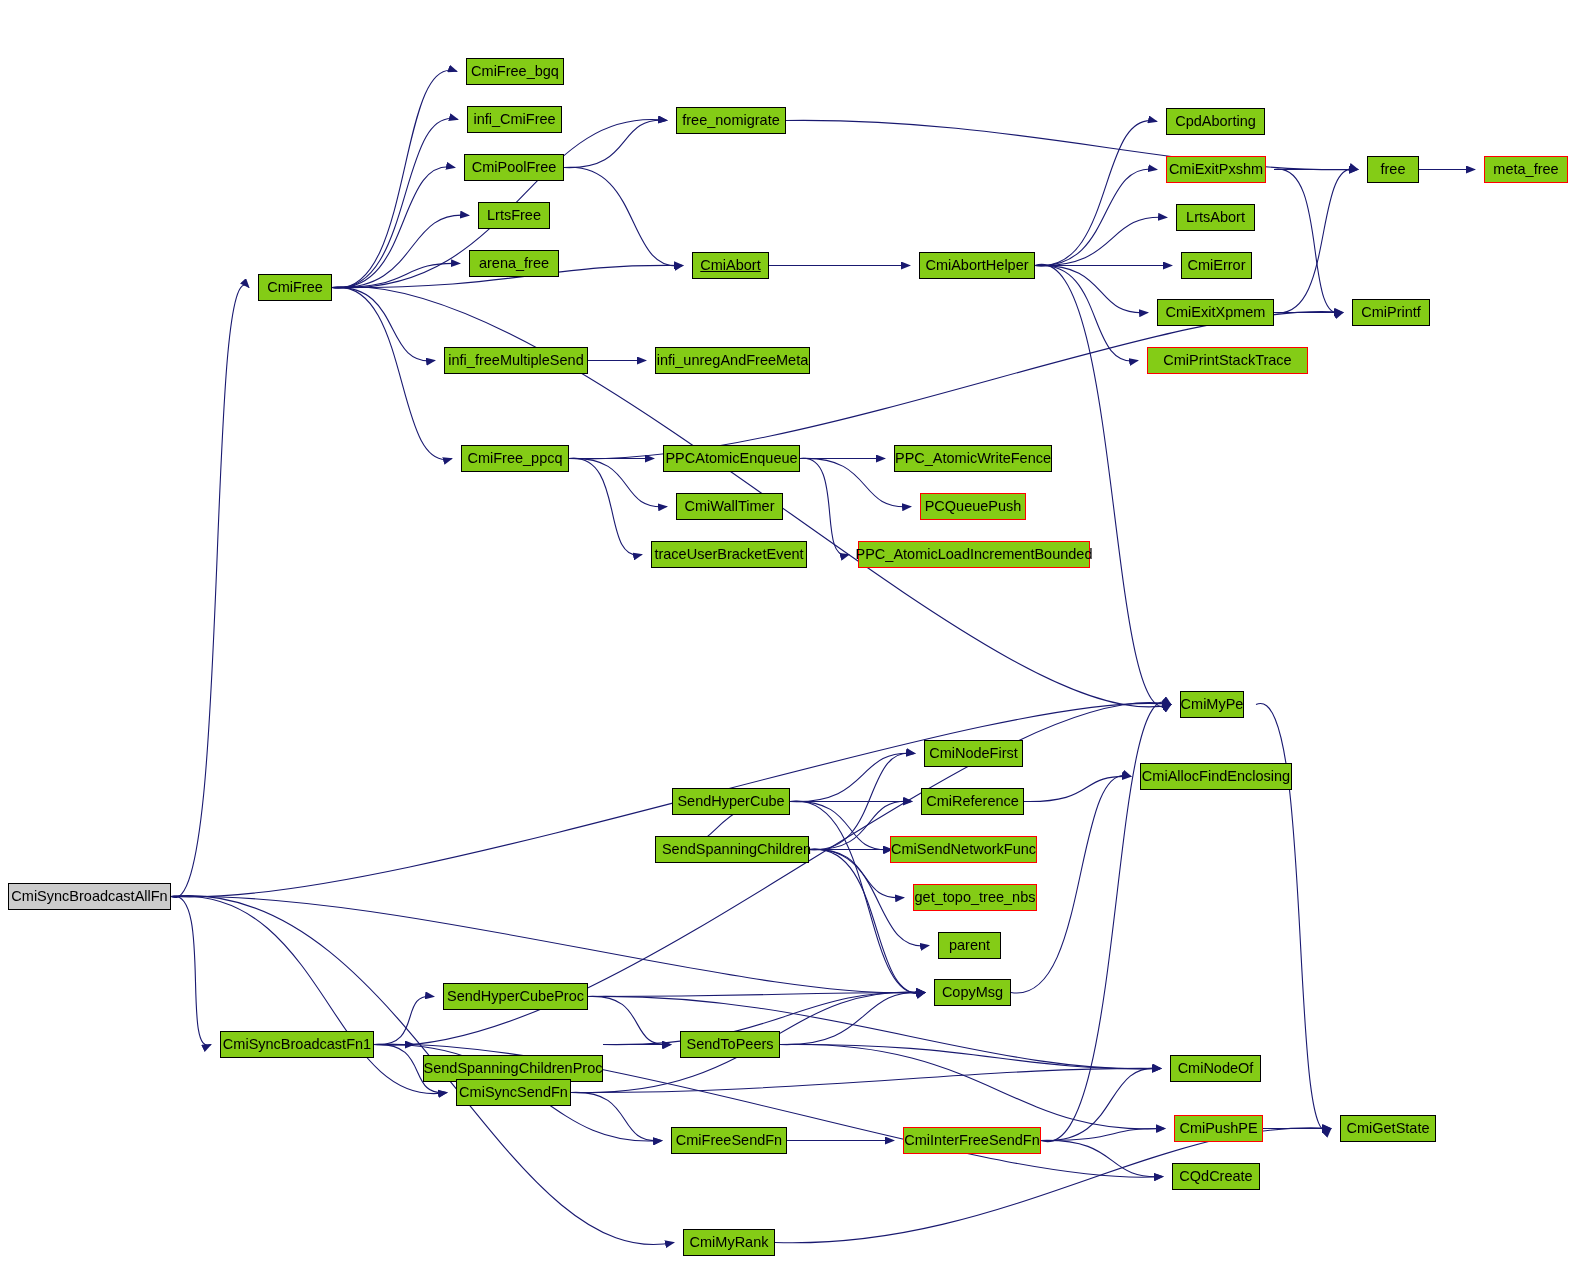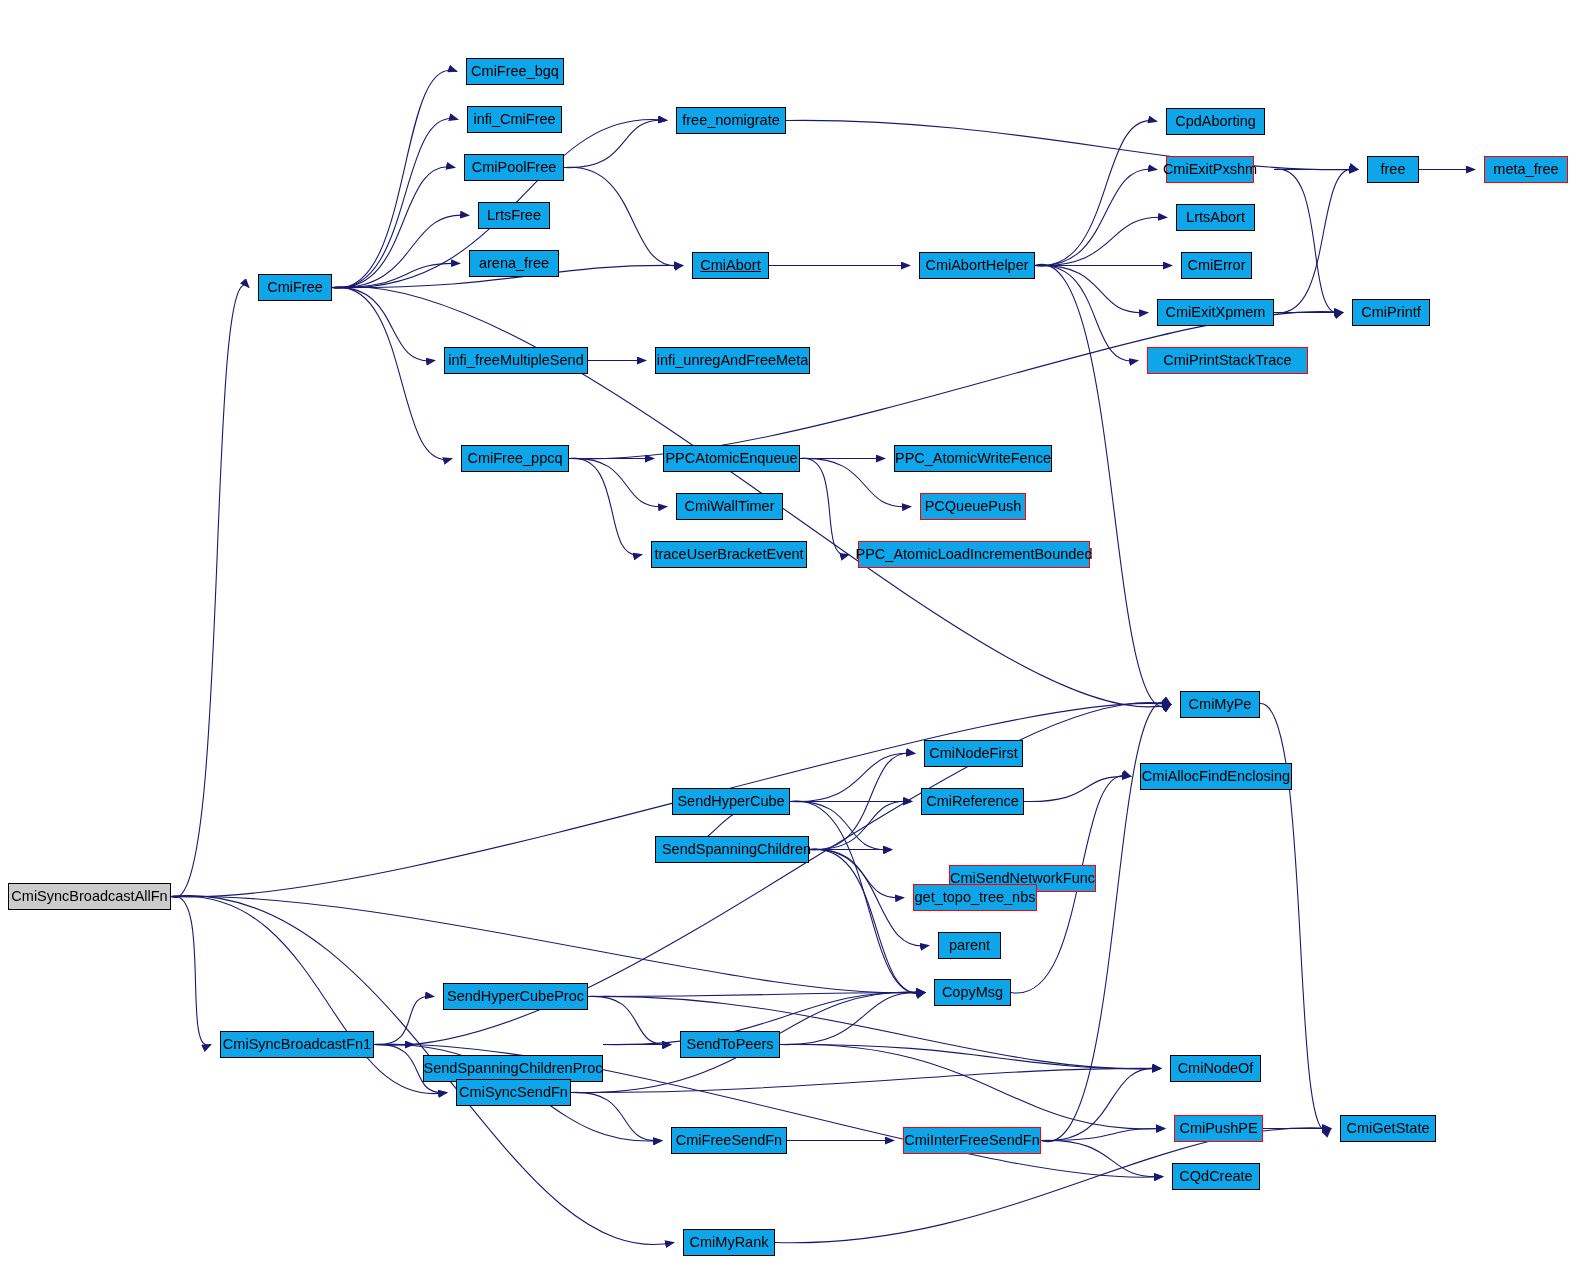--- a/index.html
+++ b/index.html
@@ -1,19 +1,19 @@
 <!DOCTYPE html>
 <html><head>
 <meta charset="utf-8">
 <style>
   html,body{margin:0;padding:0;background:#ffffff;}
   #canvas{position:relative;width:1576px;height:1277px;background:#ffffff;
           font-family:"Liberation Sans","DejaVu Sans",sans-serif;overflow:hidden;}
   svg.edges{position:absolute;left:0;top:0;width:1576px;height:1277px;pointer-events:none;}
-  .node{position:absolute;box-sizing:border-box;border:1px solid #000000;background:#0ea5e9;
+  .node{position:absolute;box-sizing:border-box;border:1px solid #000000;background:#84cc16;
         color:#000000;font-size:14.5px;line-height:1;display:flex;align-items:center;
         justify-content:center;white-space:nowrap;padding:0 7px;height:27px;}
   .node.red{border-color:#ff0000;}
   .node.current{background:#cccccc;border-color:#000000;}
 </style>
 </head>
 <body>
 
 <div id="canvas">
   <svg class="edges" viewBox="0 0 1576 1277">
@@ -109,42 +109,42 @@
       <div class="node" style="left: 464px; top: 154px; width: 100px;">CmiPoolFree</div>
       <div class="node" style="left: 478px; top: 202px; width: 72px;">LrtsFree</div>
       <div class="node" style="left: 469px; top: 250px; width: 90px;">arena_free</div>
       <div class="node" style="left: 258px; top: 274px; width: 74px;">CmiFree</div>
       <div class="node" style="left: 444px; top: 347px; width: 144px;">infi_freeMultipleSend</div>
       <div class="node" style="left: 655px; top: 347px; width: 155px;">infi_unregAndFreeMeta</div>
       <div class="node" style="left: 676px; top: 107px; width: 110px;">free_nomigrate</div>
       <div class="node" style="left: 692px; top: 252px; width: 77px; text-decoration: underline;">CmiAbort</div>
       <div class="node" style="left: 919px; top: 252px; width: 116px;">CmiAbortHelper</div>
       <div class="node" style="left: 1166px; top: 108px; width: 99px;">CpdAborting</div>
-      <div class="node red" style="left: 1166px; top: 156px; width: 88px;">CmiExitPxshm</div>
+      <div class="node red" style="left: 1166px; top: 156px; width: 100px;">CmiExitPxshm</div>
       <div class="node" style="left: 1176px; top: 204px; width: 79px;">LrtsAbort</div>
       <div class="node" style="left: 1181px; top: 252px; width: 71px;">CmiError</div>
       <div class="node" style="left: 1157px; top: 299px; width: 117px;">CmiExitXpmem</div>
       <div class="node red" style="left: 1147px; top: 347px; width: 161px;">CmiPrintStackTrace</div>
       <div class="node" style="left: 1367px; top: 156px; width: 52px;">free</div>
       <div class="node red" style="left: 1484px; top: 156px; width: 84px; text-align: right;">meta_free</div>
       <div class="node" style="left: 1352px; top: 299px; width: 78px;">CmiPrintf</div>
       <div class="node" style="left: 461px; top: 445px; width: 108px;">CmiFree_ppcq</div>
       <div class="node" style="left: 663px; top: 445px; width: 137px;">PPCAtomicEnqueue</div>
       <div class="node" style="left: 894px; top: 445px; width: 158px;">PPC_AtomicWriteFence</div>
       <div class="node" style="left: 676px; top: 493px; width: 107px;">CmiWallTimer</div>
       <div class="node red" style="left: 920px; top: 493px; width: 106px;">PCQueuePush</div>
       <div class="node" style="left: 651px; top: 541px; width: 156px;">traceUserBracketEvent</div>
       <div class="node red" style="left: 858px; top: 541px; width: 232px;">PPC_AtomicLoadIncrementBounded</div>
-      <div class="node" style="left: 1180px; top: 691px; width: 80px;">CmiMyPe</div>
+      <div class="node" style="left: 1180px; top: 691px; width: 64px;">CmiMyPe</div>
       <div class="node" style="left: 924px; top: 740px; width: 99px;">CmiNodeFirst</div>
       <div class="node" style="left: 1140px; top: 763px; width: 152px;">CmiAllocFindEnclosing</div>
       <div class="node" style="left: 672px; top: 788px; width: 118px;">SendHyperCube</div>
       <div class="node" style="left: 921px; top: 788px; width: 103px;">CmiReference</div>
       <div class="node" style="left: 655px; top: 836px; width: 154px; padding-left: 16px;">SendSpanningChildren</div>
-      <div class="node red" style="left: 949px; top: 836px; width: 147px; margin-top: 29px;">CmiSendNetworkFunc</div>
+      <div class="node red" style="left: 890px; top: 836px; width: 147px;">CmiSendNetworkFunc</div>
       <div class="node red" style="left: 913px; top: 884px; width: 124px;">get_topo_tree_nbs</div>
       <div class="node current" style="left: 8px; top: 883px; width: 163px;">CmiSyncBroadcastAllFn</div>
       <div class="node" style="left: 938px; top: 932px; width: 63px;">parent</div>
       <div class="node" style="left: 934px; top: 979px; width: 77px;">CopyMsg</div>
       <div class="node" style="left: 443px; top: 983px; width: 145px;">SendHyperCubeProc</div>
       <div class="node" style="left: 220px; top: 1031px; width: 154px;">CmiSyncBroadcastFn1</div>
       <div class="node" style="left: 423px; top: 1031px; width: 180px; margin-top: 24px;">SendSpanningChildrenProc</div>
       <div class="node" style="left: 680px; top: 1031px; width: 100px;">SendToPeers</div>
       <div class="node" style="left: 1170px; top: 1055px; width: 91px;">CmiNodeOf</div>
       <div class="node" style="left: 456px; top: 1079px; width: 115px;">CmiSyncSendFn</div>

